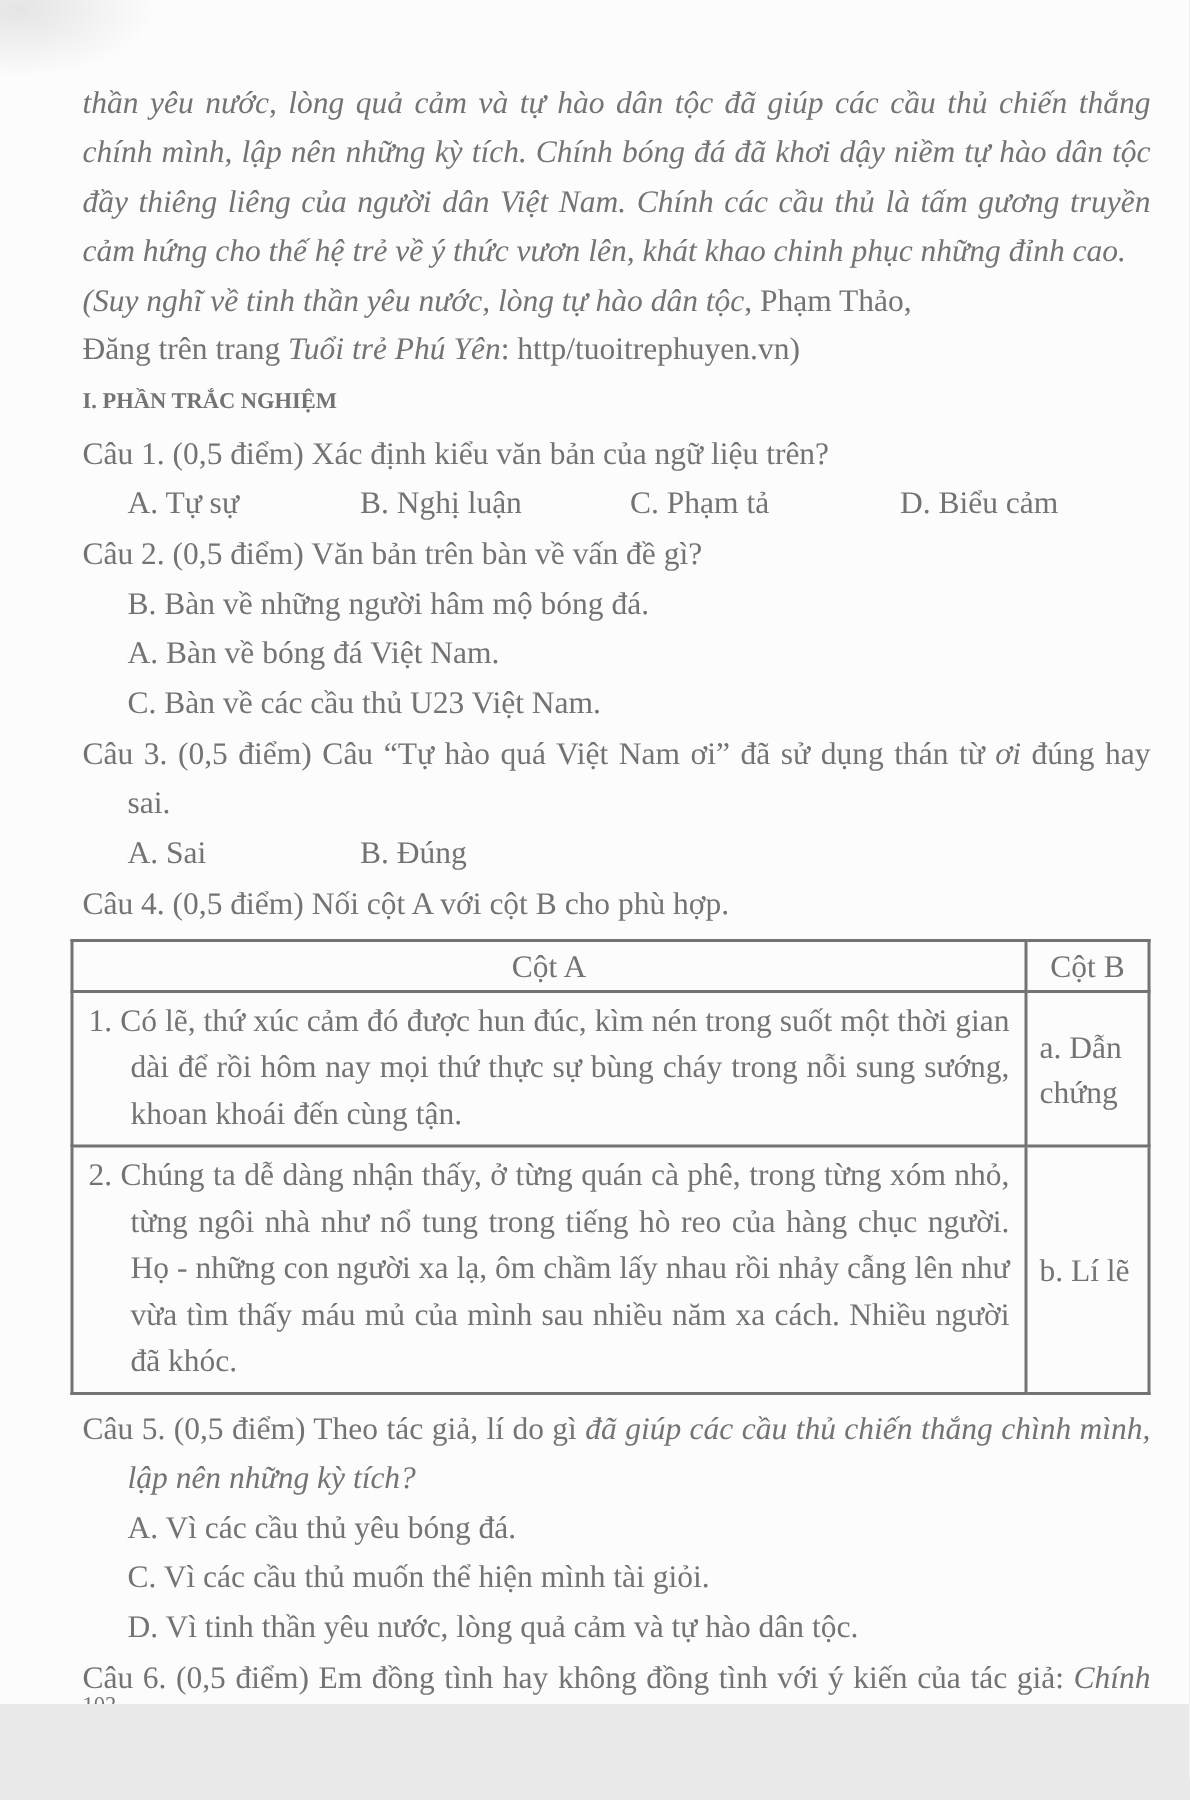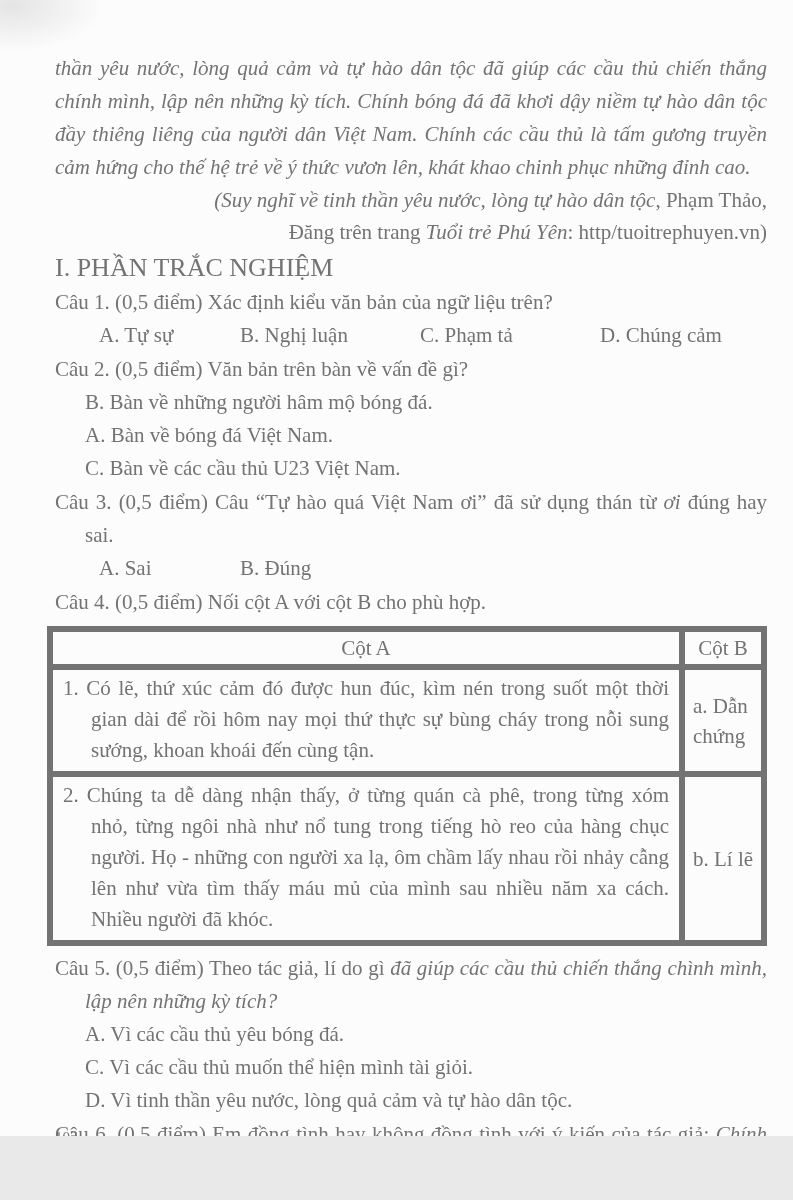--- a/index.html
+++ b/index.html
@@ -20,50 +20,50 @@
     background:radial-gradient(ellipse at 10% 10%, rgba(120,120,120,.18), rgba(0,0,0,0) 60%);
   }
   .content {
     position:absolute; left:55px; top:52px; width:712px;
   }
   .intro {
     font-style:italic;
     text-align:justify;
     line-height:33px;
   }
-  .attr { text-align:right; line-height:32px; }
+  .attr { line-height:32px; }
   .attr .it { font-style:italic; }
   .sec-heading {
-    font-weight:normal;
-    font-size:26px;
+    font-weight:bold;
+    font-size:15px;
     line-height:34px;
     margin-top:3px;
   }
   .q {
     line-height:33px;
     text-align:justify;
     padding-left:30px;
     text-indent:-30px;
     margin-top:1px;
   }
   .q .lbl { font-weight:normal; }
   .q .it { font-style:italic; }
   .opts-row { position:relative; height:33px; line-height:33px; }
   .opts-row .o { position:absolute; top:0; white-space:nowrap; }
-  .o-a { left:44px; } .o-b { left:185px; } .o-c { left:365px; } .o-d { left:545px; }
+  .o-a { left:30px; } .o-b { left:185px; } .o-c { left:365px; } .o-d { left:545px; }
   .opt { display:block; padding-left:30px; line-height:33px; }
   table.match {
     width:720px;
     margin-left:-8px;
     margin-top:7px;
     margin-bottom:6px;
     border-collapse:collapse;
   }
   table.match th, table.match td {
-    border:6px solid #737373;
+    border:2px solid #737373;
     font-weight:normal;
   }
   table.match th {
     text-align:center;
     padding:2px 4px;
     line-height:28px;
   }
   td.cell-a {
     padding:3px 10px 5px 10px;
     line-height:31px;
@@ -105,21 +105,21 @@
 
     <h2 class="sec-heading">I. PHẦN TRẮC NGHIỆM</h2>
 
     <p class="q">
       <span class="lbl">Câu 1. (0,5 điểm)</span><span> Xác định kiểu văn bản của ngữ liệu trên?</span>
     </p>
     <div class="opts-row">
       <span class="o o-a">A. Tự sự</span>
       <span class="o o-b">B. Nghị luận</span>
       <span class="o o-c">C. Phạm tả</span>
-      <span class="o o-d">D. Chúng cảm</span>
+      <span class="o o-d">D. Biểu cảm</span>
     </div>
 
     <p class="q">
       <span class="lbl">Câu 2. (0,5 điểm)</span><span> Văn bản trên bàn về vấn đề gì?</span>
     </p>
     <span class="opt">B. Bàn về những người hâm mộ bóng đá.</span>
     <span class="opt">A. Bàn về bóng đá Việt Nam.</span>
     <span class="opt">C. Bàn về các cầu thủ U23 Việt Nam.</span>
 
     <p class="q">

